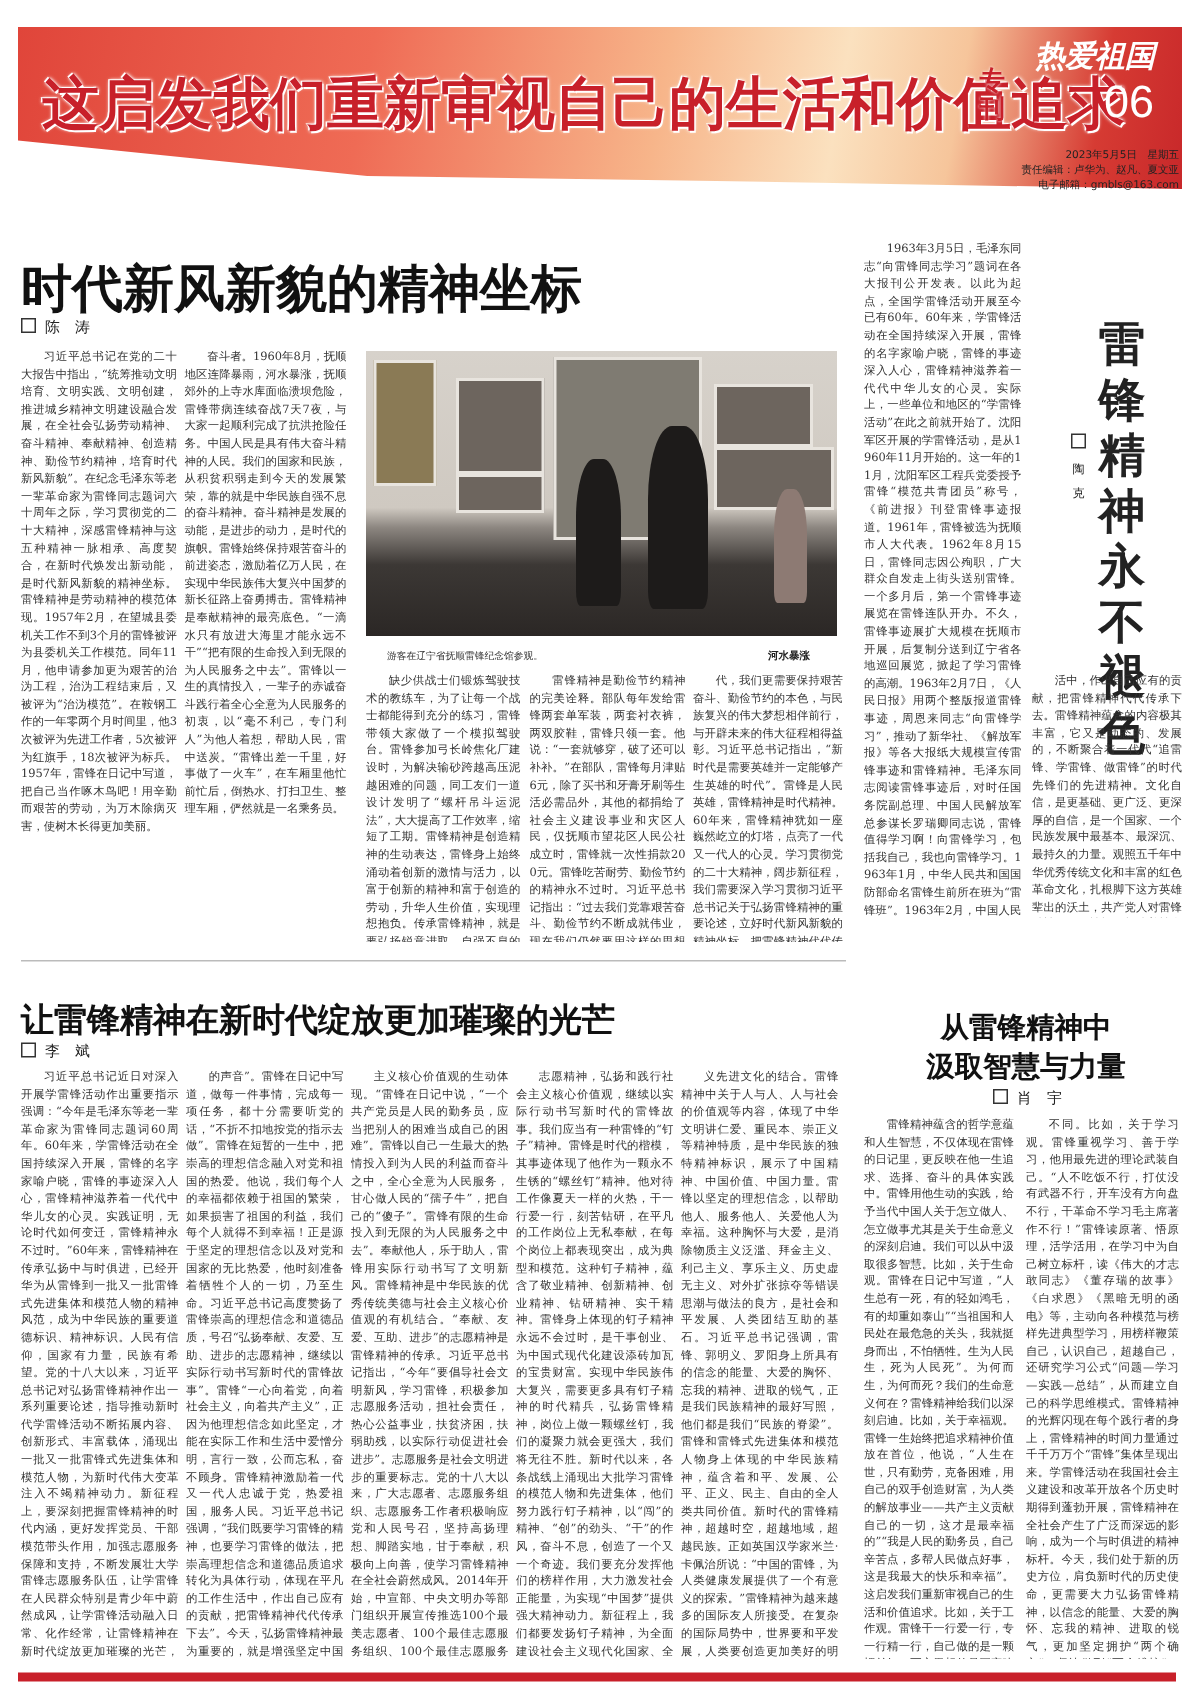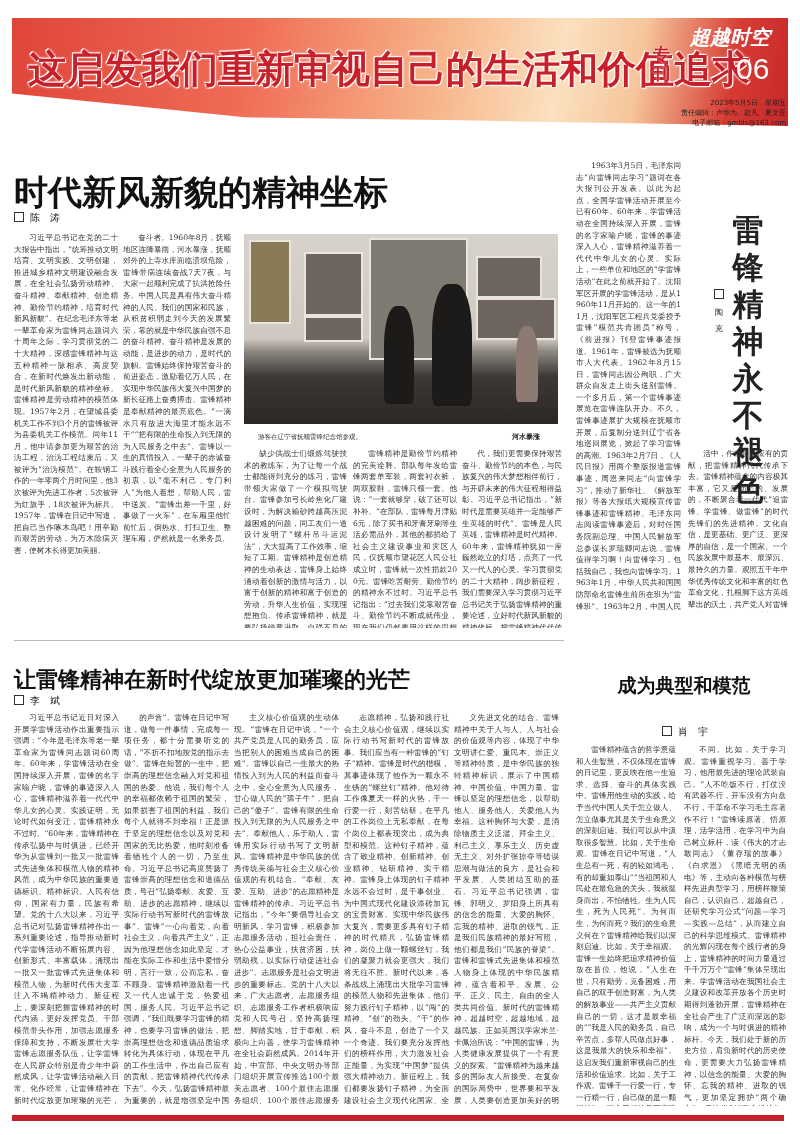--- a/index.html
+++ b/index.html
@@ -29,21 +29,21 @@
   .vbyline .box{display:inline-block;width:8px;height:8px;border:1px solid #333;}
   .divider{position:absolute;height:1px;background:#bbb;}
   .redbar{position:absolute;left:12px;top:1115px;width:772px;height:6px;background:#c8202a;}
 </style>
 </head>
 <body>
 
 <div class="banner"></div>
 <div class="banner-title">这启发我们重新审视自己的生活和价值追求</div>
 <div class="banner-zk">专刊</div>
-<div class="paper-name">超越时空</div>
+<div class="paper-name">热爱祖国</div>
 <div class="page-num">06</div>
 <div class="meta">
   <div>2023年5月5日　星期五</div>
   <div>责任编辑：卢华为、赵凡、夏文亚</div>
   <div>电子邮箱：gmbls@163.com</div>
 </div>
 
 <div class="headline" style="left:14px;top:170px;font-size:34px;">时代新风新貌的精神坐标</div>
 <div class="byline" style="left:14px;top:211px;"><span class="box"></span><span>陈　涛</span></div>
 
@@ -102,21 +102,22 @@
     <p>主义核心价值观的生动体现。“雷锋在日记中说，“一个共产党员是人民的勤务员，应当把别人的困难当成自己的困难”。雷锋以自己一生最大的热情投入到为人民的利益而奋斗之中，全心全意为人民服务，甘心做人民的“孺子牛”，把自己的“傻子”。雷锋有限的生命投入到无限的为人民服务之中去”。奉献他人，乐于助人，雷锋用实际行动书写了文明新风。雷锋精神是中华民族的优秀传统美德与社会主义核心价值观的有机结合。“奉献、友爱、互助、进步”的志愿精神是雷锋精神的传承。习近平总书记指出，“今年“要倡导社会文明新风，学习雷锋，积极参加志愿服务活动，担社会责任，热心公益事业，扶贫济困，扶弱助残，以实际行动促进社会进步”。志愿服务是社会文明进步的重要标志。党的十八大以来，广大志愿者、志愿服务组织、志愿服务工作者积极响应党和人民号召，坚持高扬理想、脚踏实地，甘于奉献，积极向上向善，使学习雷锋精神在全社会蔚然成风。2014年开始，中宣部、中央文明办等部门组织开展宣传推选100个最美志愿者、100个最佳志愿服务组织、100个最佳志愿服务项目、100个最美志愿服务社区等志愿服务“四个100”先进典型活动，彰显了中国特色社会主义核心价值观所倡导的理想信念、爱心善意和责任担当。开展志愿服务，传承雷锋精神，在抗击疫情、扶贫救灾、敬老救孤、恤病助残、乡村振兴等领域发挥了重要作用。在新征程上，我们要继续一代代“雷锋”构筑的</p>
   </div>
 <div class="col" style="left:344px;top:712px;width:105px;height:395px;">
     <p>志愿精神，弘扬和践行社会主义核心价值观，继续以实际行动书写新时代的雷锋故事。我们应当有一种雷锋的“钉子”精神。雷锋是时代的楷模，其事迹体现了他作为一颗永不生锈的“螺丝钉”精神。他对待工作像夏天一样的火热，干一行爱一行，刻苦钻研，在平凡的工作岗位上无私奉献，在每个岗位上都表现突出，成为典型和模范。这种钉子精神，蕴含了敬业精神、创新精神、创业精神、钻研精神、实干精神。雷锋身上体现的钉子精神永远不会过时，是干事创业、为中国式现代化建设添砖加瓦的宝贵财富。实现中华民族伟大复兴，需要更多具有钉子精神的时代精兵，弘扬雷锋精神，岗位上做一颗螺丝钉，我们的凝聚力就会更强大，我们将无往不胜。新时代以来，各条战线上涌现出大批学习雷锋的模范人物和先进集体，他们努力践行钉子精神，以“闯”的精神、“创”的劲头、“干”的作风，奋斗不息，创造了一个又一个奇迹。我们要充分发挥他们的榜样作用，大力激发社会正能量，为实现“中国梦”提供强大精神动力。新征程上，我们都要发扬钉子精神，为全面建设社会主义现代化国家、全面推进中华民族伟大复兴贡献更多智慧和力量。雷锋精神是五千多年中华优秀传统文化和革命文化、社会主</p>
   </div>
 <div class="col" style="left:454px;top:712px;width:105px;height:395px;">
     <p>义先进文化的结合。雷锋精神中关于人与人、人与社会的价值观等内容，体现了中华文明讲仁爱、重民本、崇正义等精神特质，是中华民族的独特精神标识，展示了中国精神、中国价值、中国力量。雷锋以坚定的理想信念，以帮助他人、服务他人、关爱他人为幸福。这种胸怀与大爱，是消除物质主义泛滥、拜金主义、利己主义、享乐主义、历史虚无主义、对外扩张掠夺等错误思潮与做法的良方，是社会和平发展、人类团结互助的基石。习近平总书记强调，雷锋、郭明义、罗阳身上所具有的信念的能量、大爱的胸怀、忘我的精神、进取的锐气，正是我们民族精神的最好写照，他们都是我们“民族的脊梁”。雷锋和雷锋式先进集体和模范人物身上体现的中华民族精神，蕴含着和平、发展、公平、正义、民主、自由的全人类共同价值。新时代的雷锋精神，超越时空，超越地域，超越民族。正如英国汉学家米兰·卡佩治所说：“中国的雷锋，为人类健康发展提供了一个有意义的探索。”雷锋精神为越来越多的国际友人所接受。在复杂的国际局势中，世界要和平发展，人类要创造更加美好的明天，都需要永恒的雷锋精神。弘扬雷锋精神，有利于凝聚各国人民的价值共识，汇聚各国人民的精神力量，以全人类共同价值推动构建人类命运共同体。</p>
   </div>
 
 <div class="headline" style="left:594px;top:672px;width:180px;text-align:center;font-size:19px;line-height:26px;">
-  <div>成为典型和模范</div>
+  <div>从雷锋精神中</div>
+  <div>汲取智慧与力量</div>
 </div>
 <div class="byline" style="left:662px;top:725px;"><span class="box"></span><span>肖　宇</span></div>
 <div class="col" style="left:576px;top:744px;width:100px;height:362px;">
     <p>雷锋精神蕴含的哲学意蕴和人生智慧，不仅体现在雷锋的日记里，更反映在他一生追求、选择、奋斗的具体实践中。雷锋用他生动的实践，给予当代中国人关于怎立做人、怎立做事尤其是关于生命意义的深刻启迪。我们可以从中汲取很多智慧。比如，关于生命观。雷锋在日记中写道，“人生总有一死，有的轻如鸿毛，有的却重如泰山”“当祖国和人民处在最危急的关头，我就挺身而出，不怕牺牲。生为人民生，死为人民死”。为何而生，为何而死？我们的生命意义何在？雷锋精神给我们以深刻启迪。比如，关于幸福观。雷锋一生始终把追求精神价值放在首位，他说，“人生在世，只有勤劳，克备困难，用自己的双手创造财富，为人类的解放事业——共产主义贡献自己的一切，这才是最幸福的”“我是人民的勤务员，自己辛苦点，多帮人民做点好事，这是我最大的快乐和幸福”。这启发我们重新审视自己的生活和价值追求。比如，关于工作观。雷锋干一行爱一行，专一行精一行，自己做的是一颗螺丝钉，而心里想的是国家建设的“大机器”。我们学习雷锋就要像雷锋那样能够认识到螺丝钉虽小，其作用是不可估量的，同样的工作，使命感不同，工作的动力和热情自然</p>
   </div>
 <div class="col" style="left:684px;top:744px;width:102px;height:362px;">
     <p>不同。比如，关于学习观。雷锋重视学习、善于学习，他用最先进的理论武装自己。“人不吃饭不行，打仗没有武器不行，开车没有方向盘不行，干革命不学习毛主席著作不行！”雷锋读原著、悟原理，活学活用，在学习中为自己树立标杆，读《伟大的才志敢同志》《董存瑞的故事》《白求恩》《黑暗无明的函电》等，主动向各种模范与榜样先进典型学习，用榜样鞭策自己，认识自己，超越自己，还研究学习公式“问题—学习—实践—总结”，从而建立自己的科学思维模式。雷锋精神的光辉闪现在每个践行者的身上，雷锋精神的时间力量通过千千万万个“雷锋”集体呈现出来。学雷锋活动在我国社会主义建设和改革开放各个历史时期得到蓬勃开展，雷锋精神在全社会产生了广泛而深远的影响，成为一个与时俱进的精神标杆。今天，我们处于新的历史方位，肩负新时代的历史使命，更需要大力弘扬雷锋精神，以信念的能量、大爱的胸怀、忘我的精神、进取的锐气，更加坚定拥护“两个确立”，坚决做到“两个维护”，在全面建设社会主义现代化国家、向第二个百年奋斗目标进军的新征程上书写新的雷锋故事。</p>
   </div>
 
 <div class="redbar"></div>

